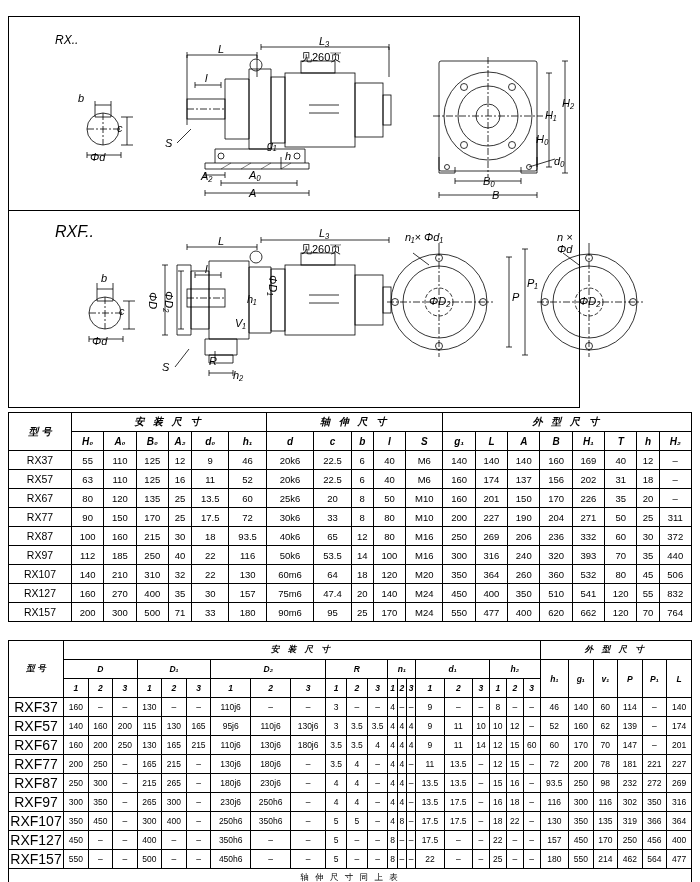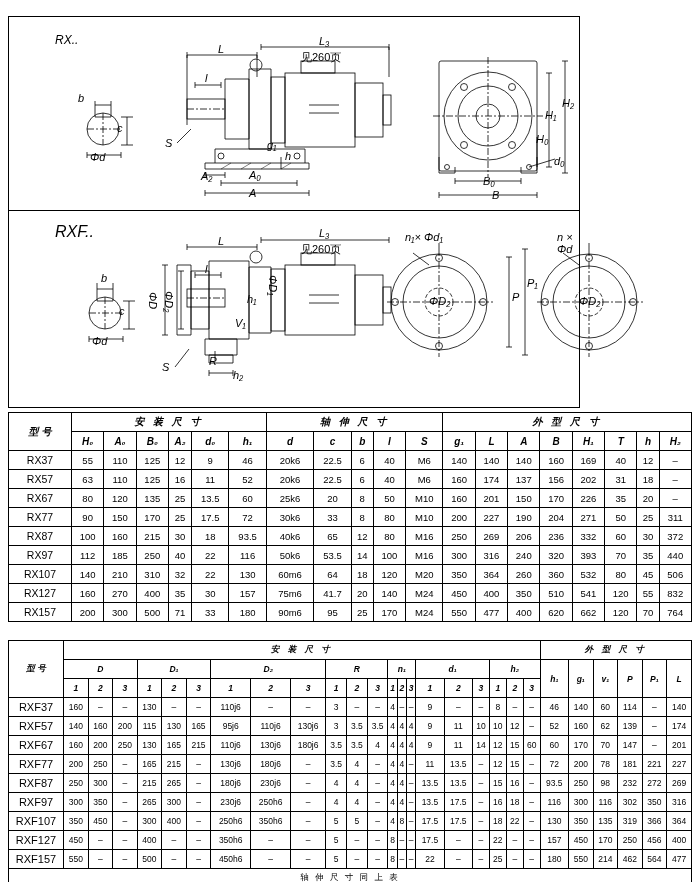--- a/index.html
+++ b/index.html
@@ -18,21 +18,21 @@
   .t1{position:absolute;left:8px;top:412px;width:684px;}
   .t2{position:absolute;left:8px;top:640px;width:684px;}
   .t1 td,.t1 th,.t2 td,.t2 th{border:1px solid #000;text-align:center;padding:0;height:18px;font-weight:normal;}
   .t1 th,.t2 th{font-weight:bold;font-size:10px;font-style:italic;}
   .model{font-weight:bold;font-size:10.5px;}
   .grouphdr{font-weight:bold;font-size:11px;letter-spacing:3px;}
   .hdrcell{font-weight:bold;font-size:11px;margin-left:28px;}
   .sub{font-size:9px;}
   .note{font-weight:bold;font-size:10.5px;letter-spacing:2px;}
   .t2 td,.t2 th{font-size:8.5px;}
-  .t2 .model{font-size:11px;}
+  .t2 .model{font-size:14px;}
 </style>
 </head>
 <body>
 
 <div class="page">
 
   <div class="drawing">
     <div class="divider"></div>
 
     <div class="lbl lbl-it" style="left:46px;top:16px;font-size:12px;">RX..</div>
@@ -449,21 +449,21 @@
         </tr>
         <tr>
           <td class="model">RX127</td>
           <td>160</td>
           <td>270</td>
           <td>400</td>
           <td>35</td>
           <td>30</td>
           <td>157</td>
           <td>75m6</td>
-          <td>41.7</td>
+          <td>47.4</td>
           <td>20</td>
           <td>140</td>
           <td>M24</td>
           <td>450</td>
           <td>400</td>
           <td>350</td>
           <td>510</td>
           <td>541</td>
           <td>120</td>
           <td>55</td>

